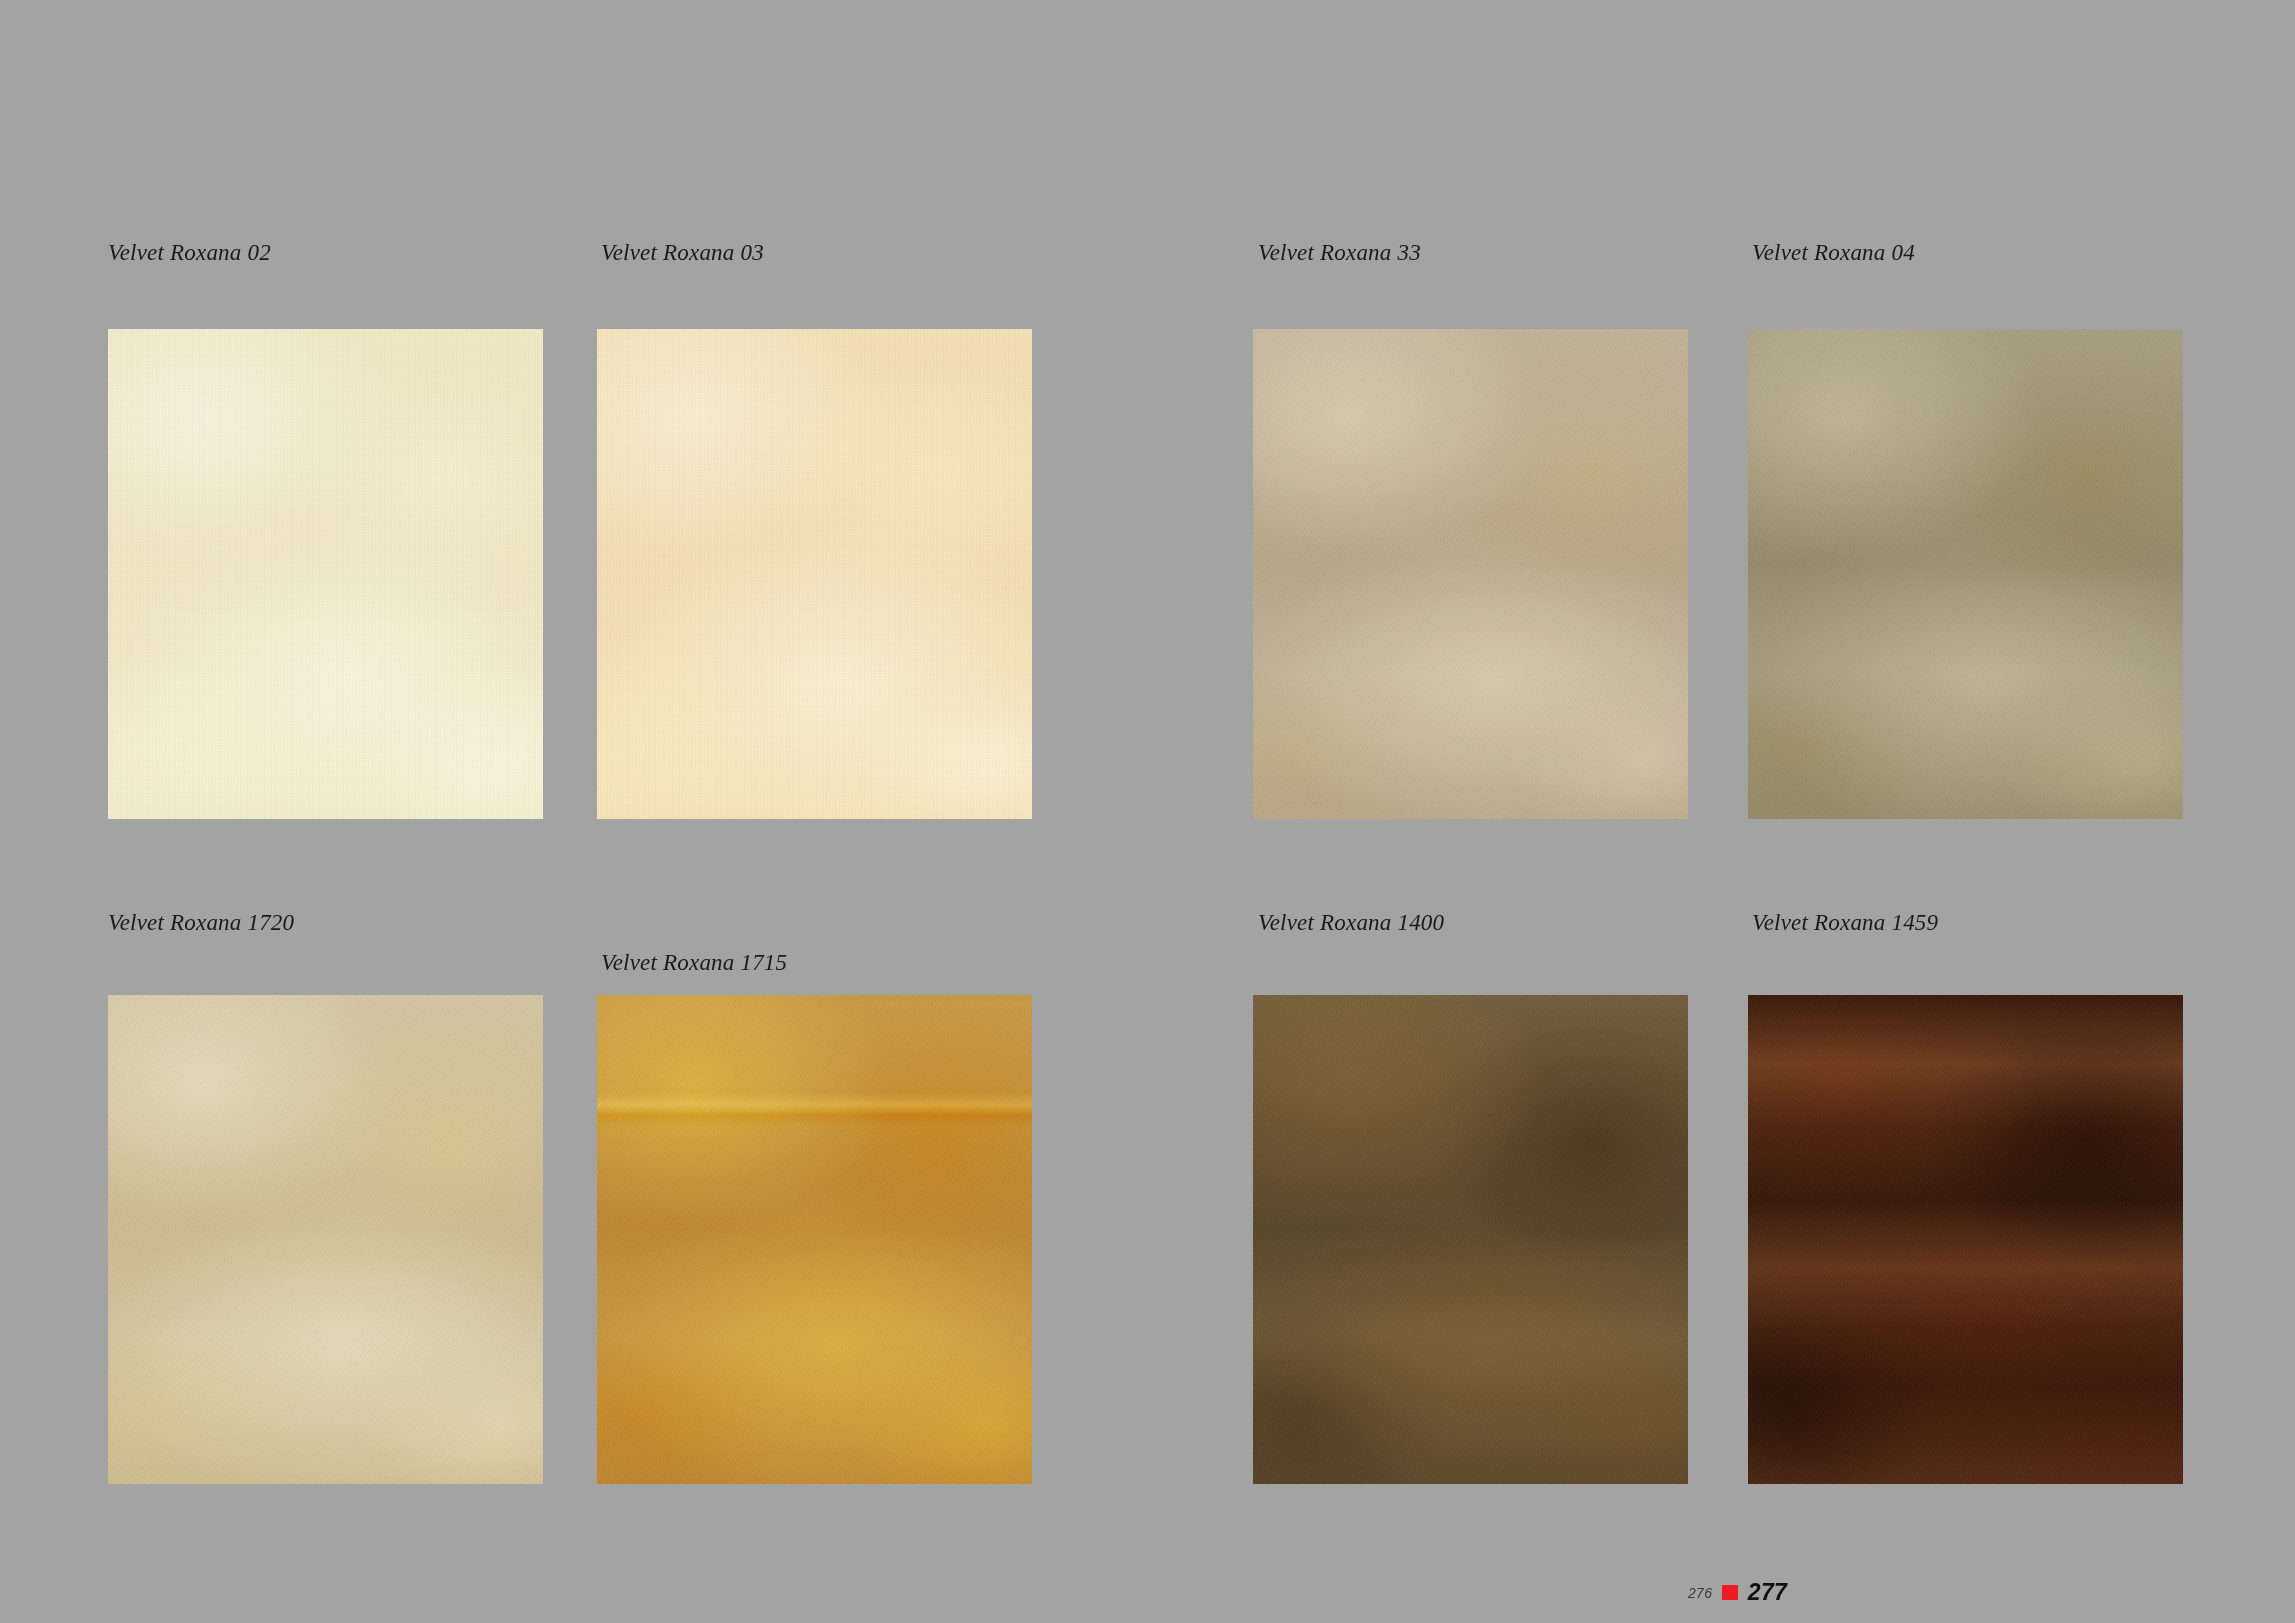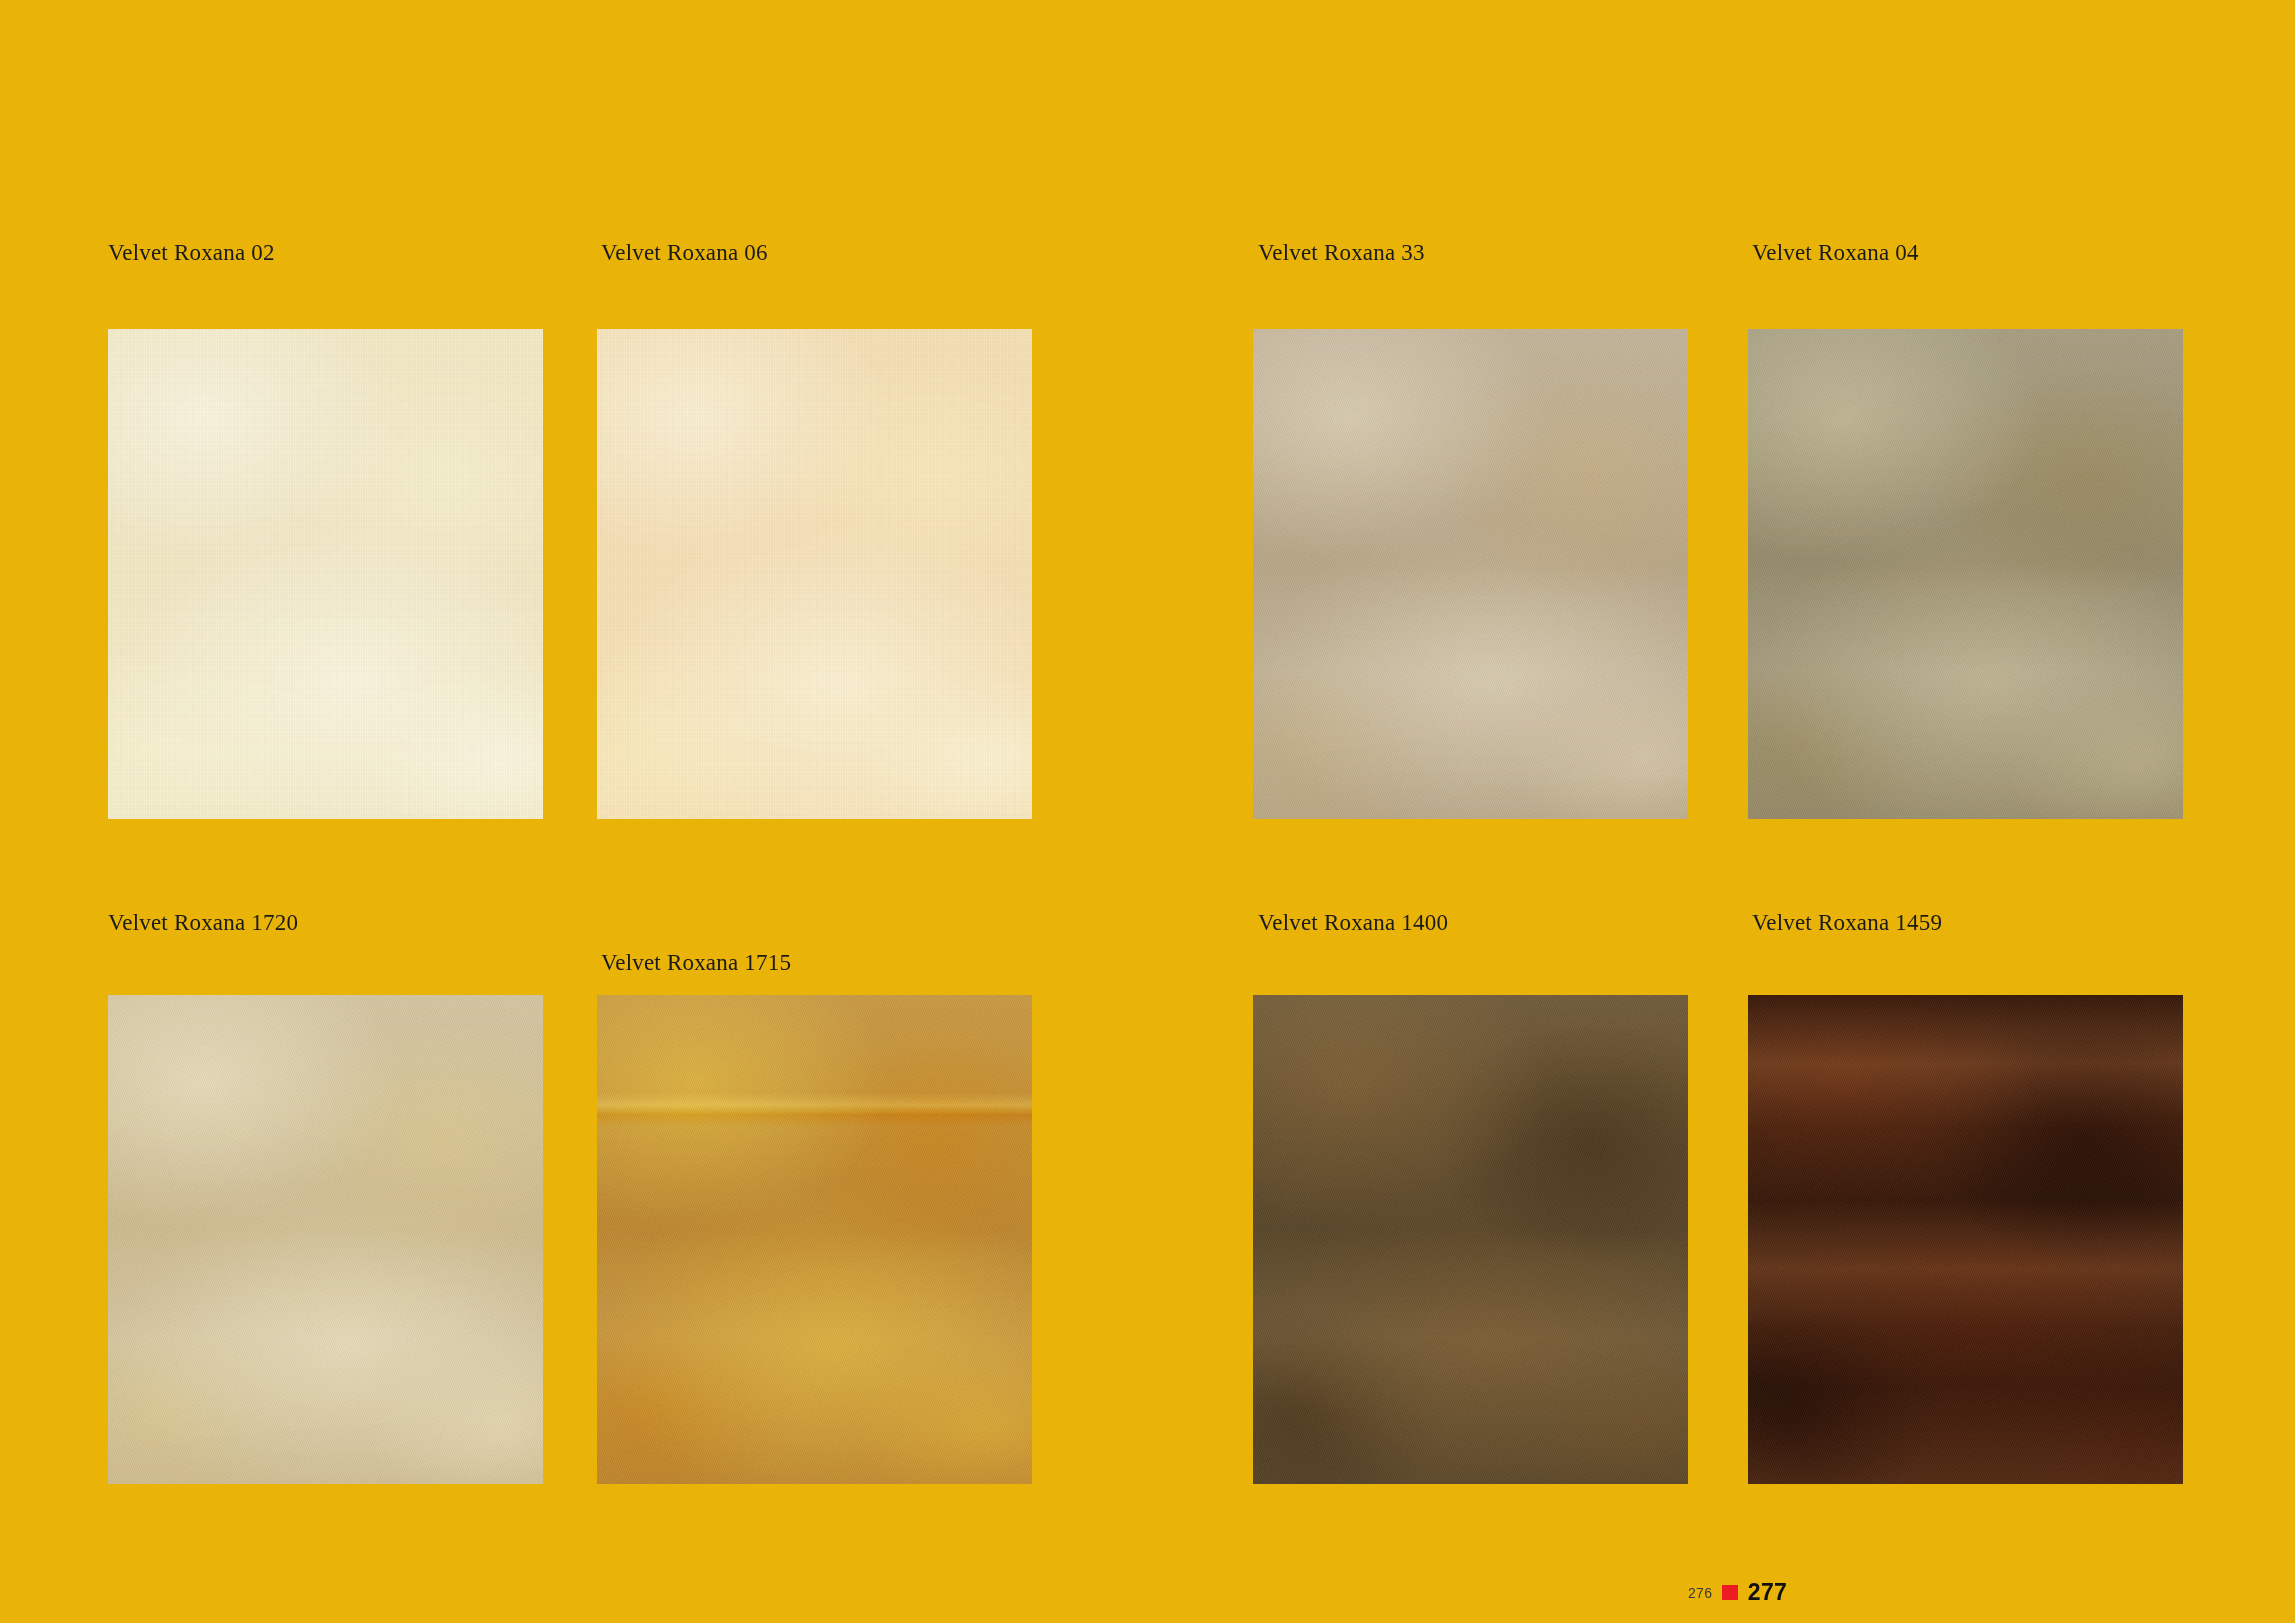--- a/index.html
+++ b/index.html
@@ -11,21 +11,22 @@
     width: 2296px;
     height: 1624px;
     position: relative;
     font-family: "Liberation Serif", "DejaVu Serif", serif;
     overflow: hidden;
   }
 
   .page {
     position: absolute;
     inset: 0;
-    background: #eab308;
+    background: #a3a3a3;
+    font-style: italic;
   }
 
   
   .swatch-cell {
     position: absolute;
   }
 
   .swatch-label {
     position: absolute;
     top: 0;
@@ -132,21 +133,21 @@
   <div id="swatch-grid">
       <div class="swatch-cell" style="left: 0px; top: 0px; width: 100%; height: 100%;">
         <div class="swatch-label" style="left: 108px; top: 241px;">Velvet Roxana 02</div>
         <div class="swatch-chip" style="left: 108px; top: 329px; width: 435px; height: 490px; background: rgb(242, 232, 196);">
           <div class="tex clouds" style="background-image: radial-gradient(70% 45% at 22% 18%, rgb(250, 246, 228) 0%, rgba(255, 255, 255, 0) 65%), radial-gradient(60% 40% at 78% 30%, rgb(210, 198, 160) 0%, rgba(0, 0, 0, 0) 62%), radial-gradient(80% 50% at 55% 72%, rgb(250, 245, 224) 0%, rgba(255, 255, 255, 0) 68%), radial-gradient(55% 35% at 12% 85%, rgb(205, 194, 157) 0%, rgba(0, 0, 0, 0) 60%), radial-gradient(50% 30% at 90% 88%, rgb(249, 244, 221) 0%, rgba(255, 255, 255, 0) 62%);"></div>
           <div class="tex bands" style="background-image: linear-gradient(rgba(255, 255, 255, 0.1) 0%, rgba(255, 255, 255, 0.04) 55%, rgb(221, 209, 169) 93%, rgb(210, 198, 160) 100%); opacity: 0.6;"></div>
           <div class="tex grain-fine"></div>
         </div>
       </div>
       <div class="swatch-cell" style="left: 0px; top: 0px; width: 100%; height: 100%;">
-        <div class="swatch-label" style="left: 601px; top: 241px;">Velvet Roxana 06</div>
+        <div class="swatch-label" style="left: 601px; top: 241px;">Velvet Roxana 03</div>
         <div class="swatch-chip" style="left: 597px; top: 329px; width: 435px; height: 490px; background: rgb(245, 223, 180);">
           <div class="tex clouds" style="background-image: radial-gradient(70% 45% at 22% 18%, rgb(252, 241, 218) 0%, rgba(255, 255, 255, 0) 65%), radial-gradient(60% 40% at 78% 30%, rgb(213, 190, 146) 0%, rgba(0, 0, 0, 0) 62%), radial-gradient(80% 50% at 55% 72%, rgb(251, 239, 212) 0%, rgba(255, 255, 255, 0) 68%), radial-gradient(55% 35% at 12% 85%, rgb(209, 186, 143) 0%, rgba(0, 0, 0, 0) 60%), radial-gradient(50% 30% at 90% 88%, rgb(251, 237, 208) 0%, rgba(255, 255, 255, 0) 62%);"></div>
           <div class="tex bands" style="background-image: linear-gradient(rgba(255, 255, 255, 0.1) 0%, rgba(255, 255, 255, 0.04) 55%, rgb(225, 200, 154) 93%, rgb(213, 190, 146) 100%); opacity: 0.6;"></div>
           <div class="tex grain-fine"></div>
         </div>
       </div>
       <div class="swatch-cell" style="left: 0px; top: 0px; width: 100%; height: 100%;">
         <div class="swatch-label" style="left: 1258px; top: 241px;">Velvet Roxana 33</div>
         <div class="swatch-chip" style="left: 1253px; top: 329px; width: 435px; height: 490px; background: rgb(181, 166, 141);">
           <div class="tex clouds" style="background-image: radial-gradient(70% 45% at 22% 18%, rgb(216, 207, 191) 0%, rgba(255, 255, 255, 0) 65%), radial-gradient(60% 40% at 78% 30%, rgb(149, 134, 112) 0%, rgba(0, 0, 0, 0) 62%), radial-gradient(80% 50% at 55% 72%, rgb(210, 200, 182) 0%, rgba(255, 255, 255, 0) 68%), radial-gradient(55% 35% at 12% 85%, rgb(145, 131, 109) 0%, rgba(0, 0, 0, 0) 60%), radial-gradient(50% 30% at 90% 88%, rgb(206, 194, 175) 0%, rgba(255, 255, 255, 0) 62%);"></div>

